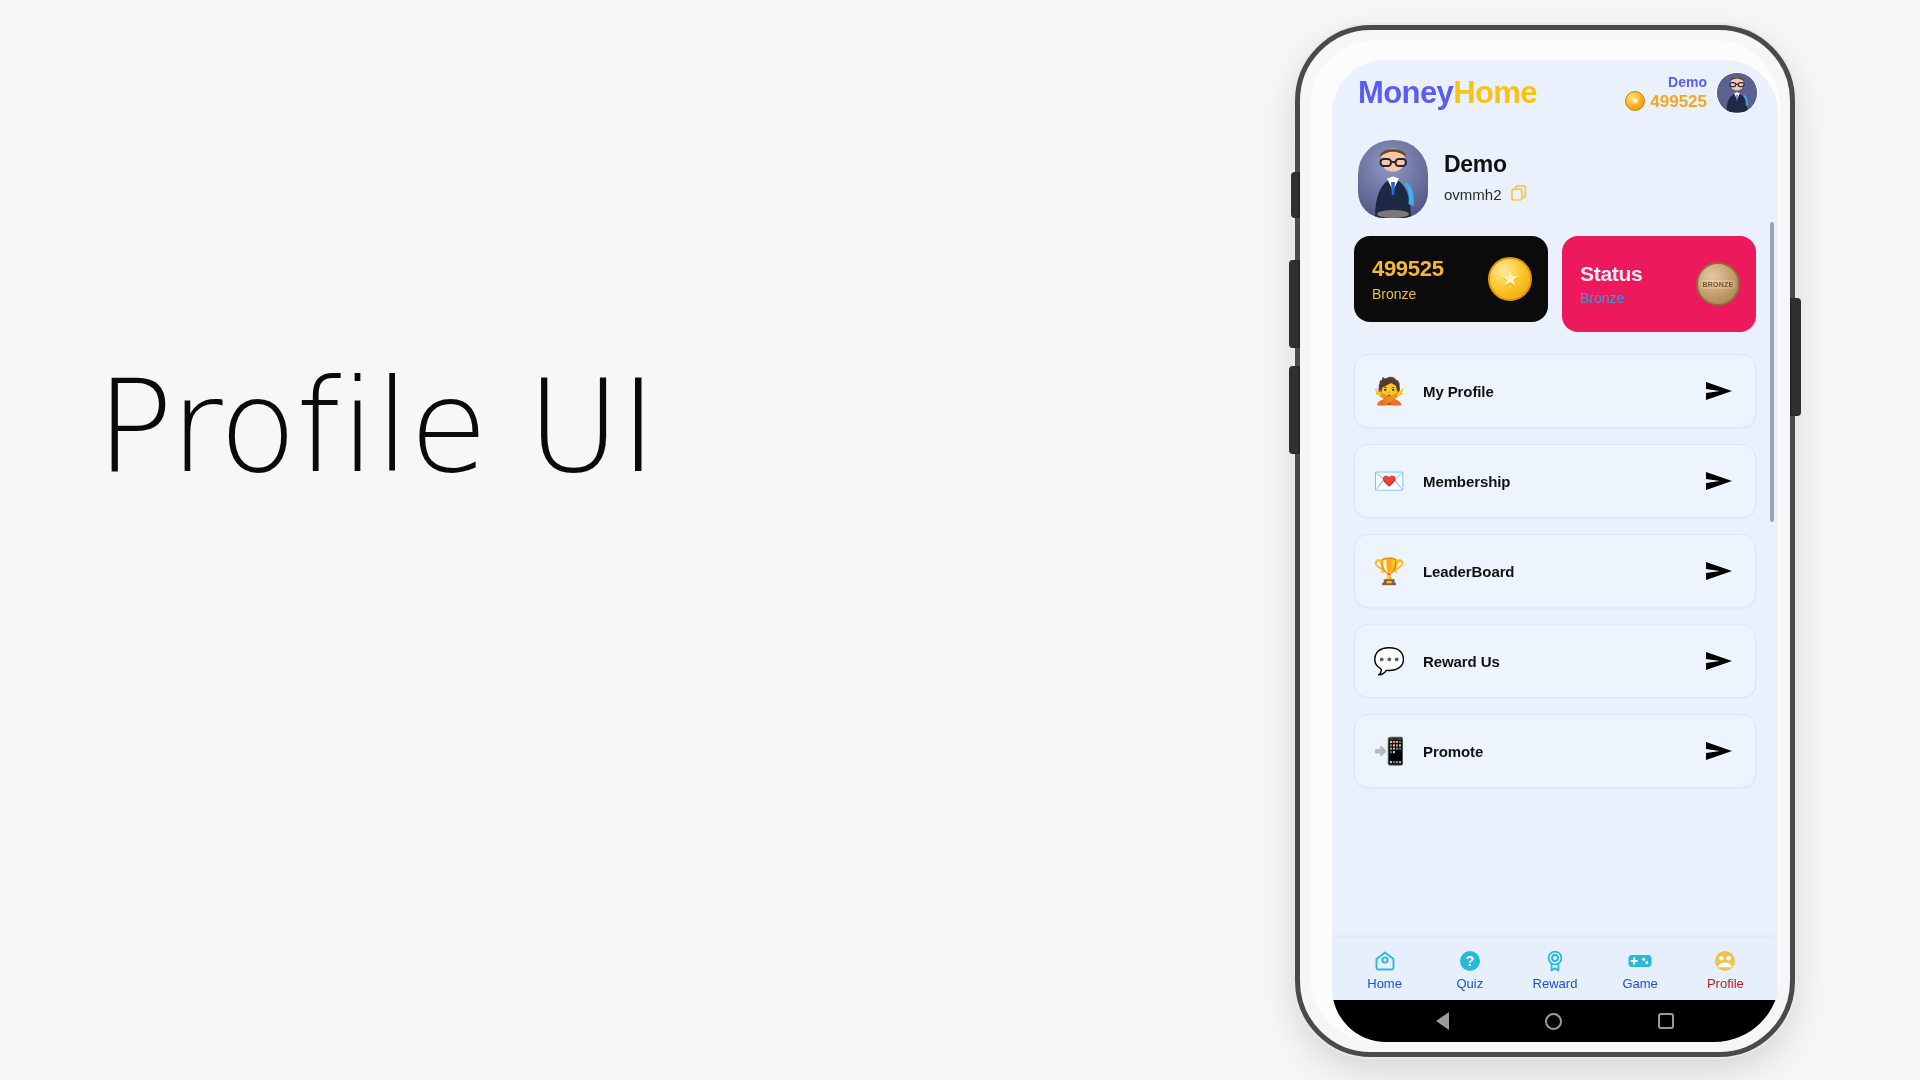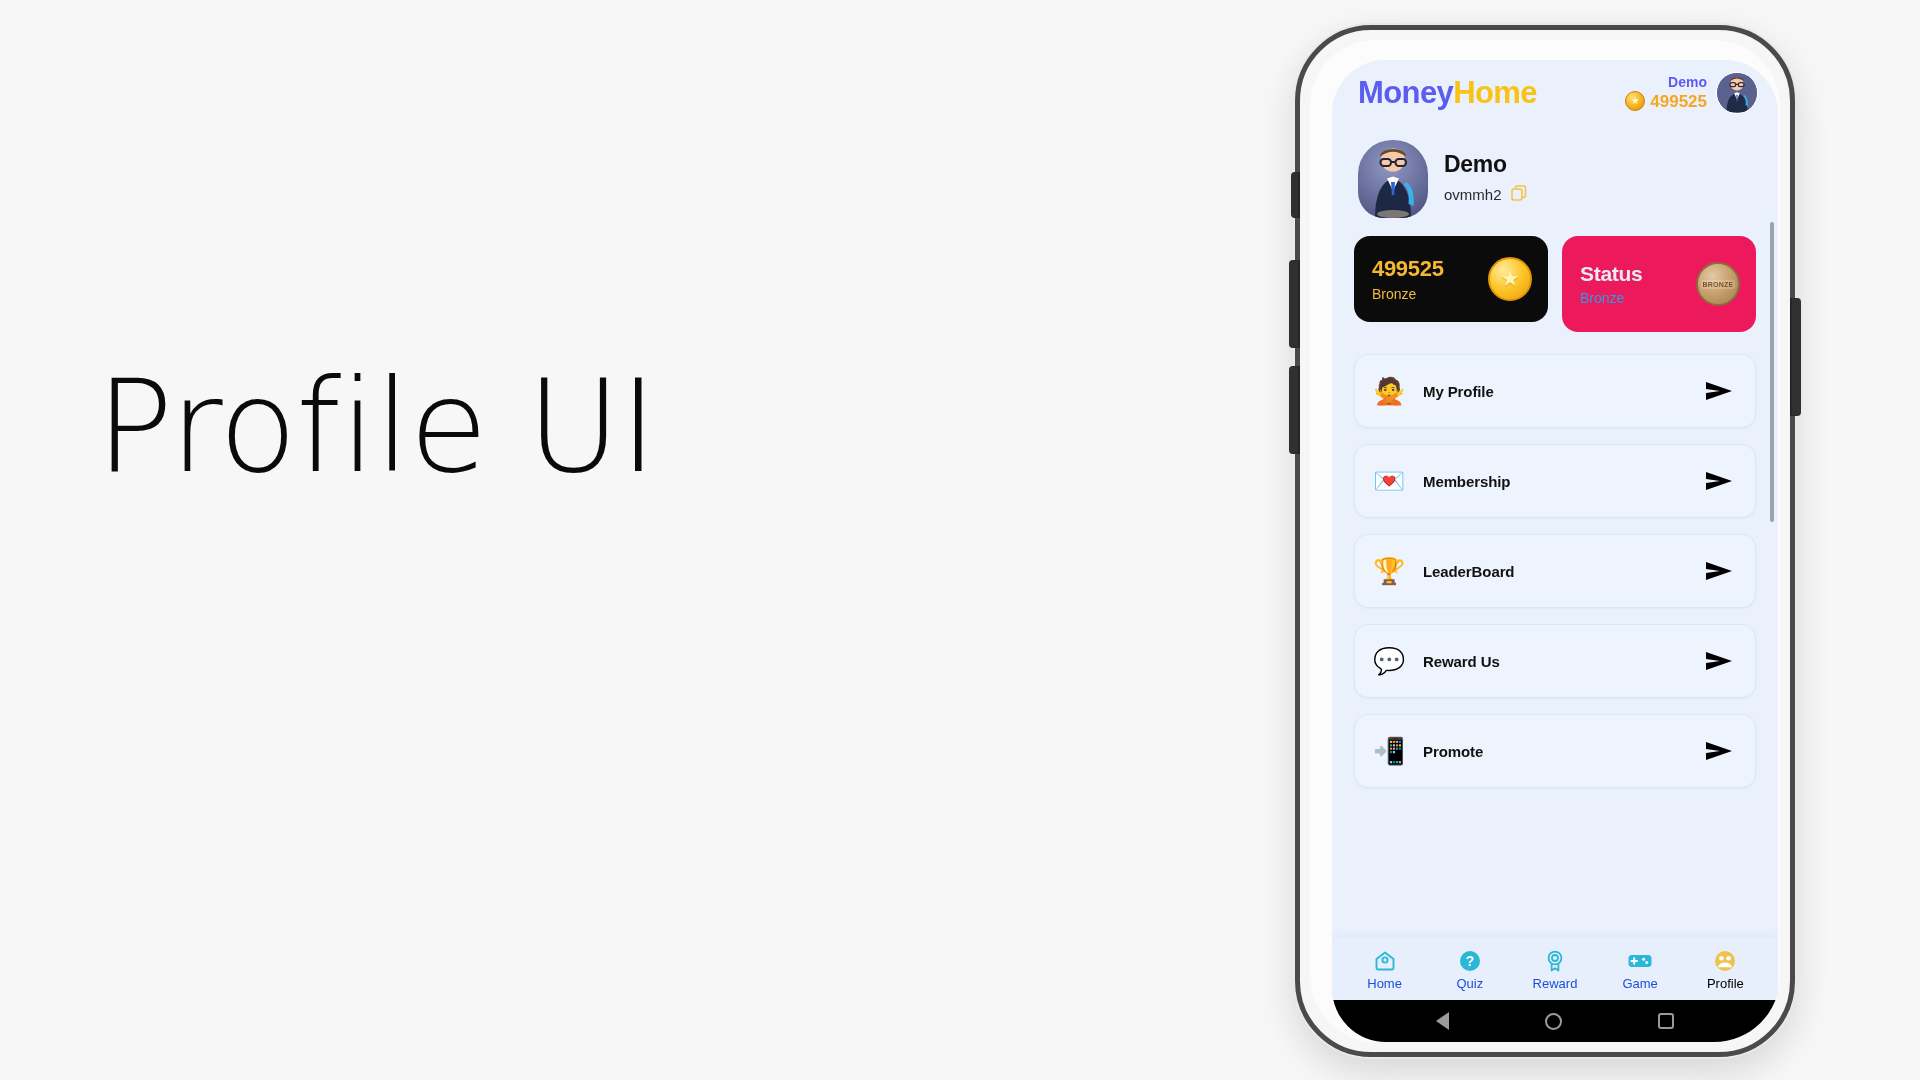--- a/index.html
+++ b/index.html
@@ -318,21 +318,21 @@
     box-shadow: 0 -2px 8px rgba(40,70,120,0.06);
   }
   .nav-item {
     display: flex;
     flex-direction: column;
     align-items: center;
     gap: 3px;
     width: 72px;
   }
   .nav-label { font-size: 13px; font-weight: 400; color: #1d4ed8; line-height: 1; }
-  .nav-item.active .nav-label { color: #000000; }
+  .nav-item.active .nav-label { color: #b91c1c; }
 
   
   .android-nav {
     flex: 0 0 42px;
     background: #000;
     display: flex;
     align-items: center;
     justify-content: space-around;
     padding: 0 56px;
   }

